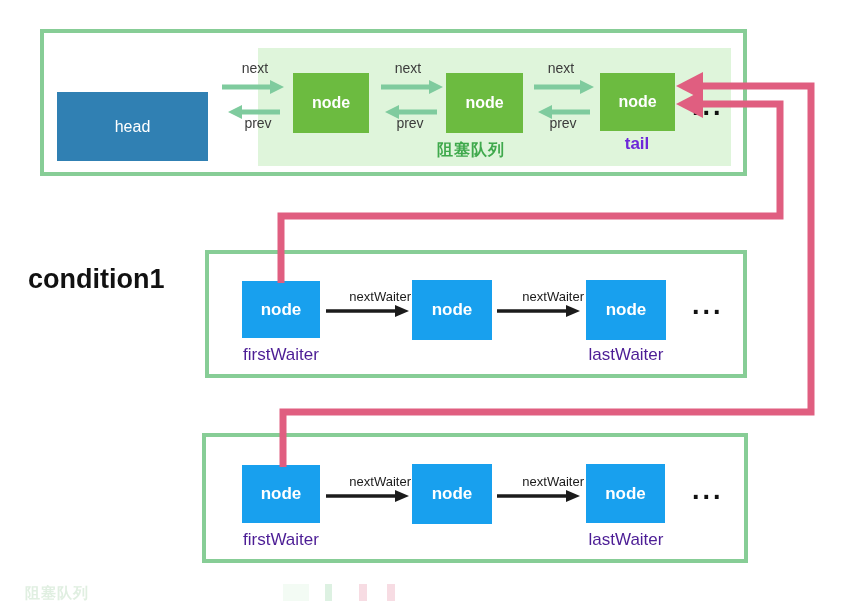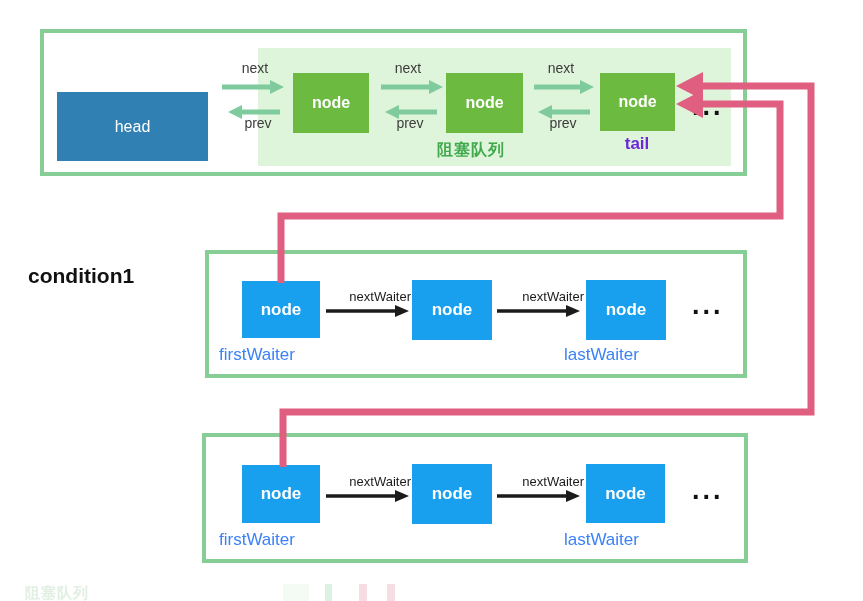--- a/index.html
+++ b/index.html
@@ -18,24 +18,24 @@
     position:absolute;background:#6CBB40;color:#fff;font-weight:bold;font-size:16px;
     display:flex;align-items:center;justify-content:center;z-index:2;
   }
   .bnode{
     position:absolute;background:#18A0EE;color:#fff;font-weight:bold;font-size:17px;
     display:flex;align-items:center;justify-content:center;z-index:2;
   }
   
   .lbl{position:absolute;color:#3C3C3C;font-size:14px;text-align:center;z-index:3;}
   .lbl-sm{position:absolute;color:#1b1b1b;font-size:13px;text-align:right;z-index:3;}
-  .caption{position:absolute;color:#3b82f6;font-size:17px;z-index:3;}
+  .caption{position:absolute;color:#4c1d95;font-size:17px;text-align:center;z-index:3;}
   .caption-b{position:absolute;color:#6d28d9;font-weight:bold;font-size:17px;text-align:center;z-index:3;}
   .region-cap{position:absolute;left:437px;top:140px;width:90px;color:#3FA94C;font-weight:bold;font-size:16px;letter-spacing:1px;z-index:3;}
-  .cond-title{position:absolute;left:28px;width:170px;color:#111;font-weight:bold;font-size:21px;z-index:3;}
+  .cond-title{position:absolute;left:28px;width:170px;color:#111;font-weight:bold;font-size:27px;z-index:3;}
   .dots{position:absolute;width:44px;height:30px;line-height:30px;color:#111;font-weight:800;font-size:27px;letter-spacing:3px;text-align:left;z-index:3;}
   
   .wires{position:absolute;left:0;top:0;z-index:5;pointer-events:none;}
   
   .wm-text{position:absolute;left:25px;top:584px;color:#E0EFE1;font-weight:bold;font-size:15px;letter-spacing:1px;z-index:0;}
   .wm-bar{position:absolute;top:584px;height:17px;z-index:0;}
 </style>
 </head>
 <body>
 

